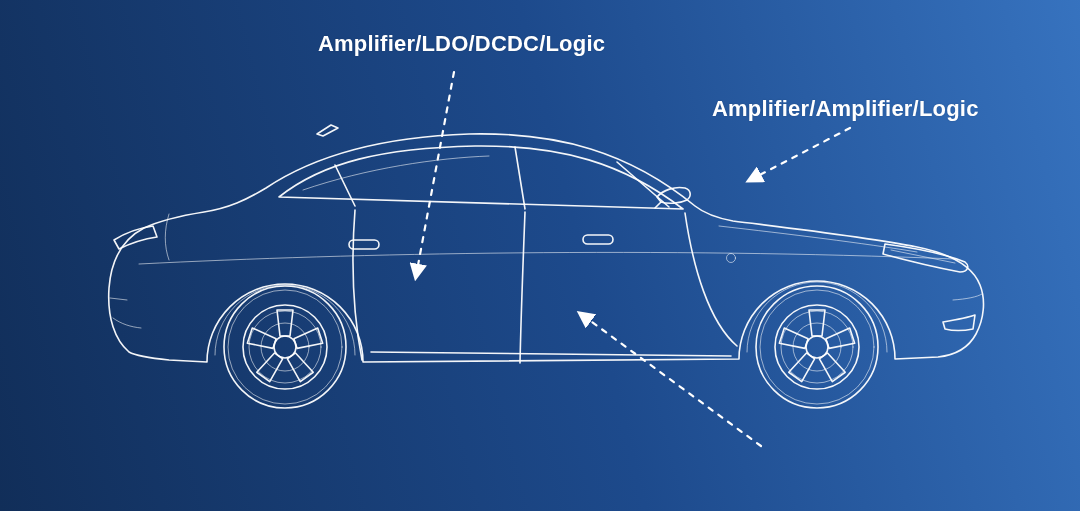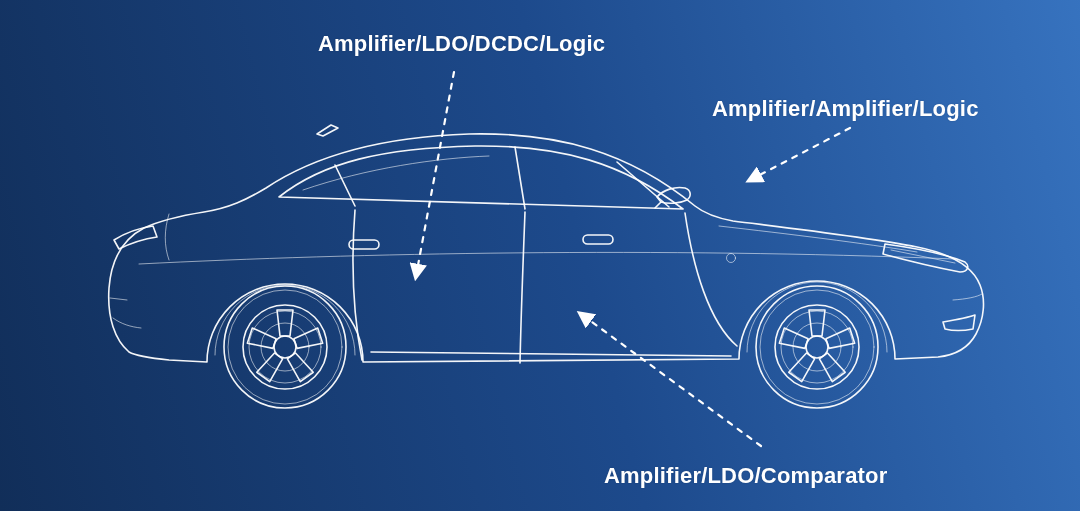--- a/index.html
+++ b/index.html
@@ -151,15 +151,14 @@
       <line class="arrow" x1="437" y1="72" x2="399" y2="276" marker-end="url(#ah)"></line>
       <line class="arrow" x1="833" y1="128" x2="733" y2="180" marker-end="url(#ah)"></line>
       <line class="arrow" x1="744" y1="446" x2="564" y2="314" marker-end="url(#ah)"></line>
     </g>
   </svg>
 
   <div class="annotation" style="left:318px;top:31px">Amplifier/LDO/DCDC/Logic</div>
 
   <div class="annotation" style="left:712px;top:96px">Amplifier/Amplifier/Logic</div>
 
-  <div class="annotation" style="left:604px;top:463px">Amplifier/LDO/Comparator</div>
 
 </div>
 
 </body></html>

